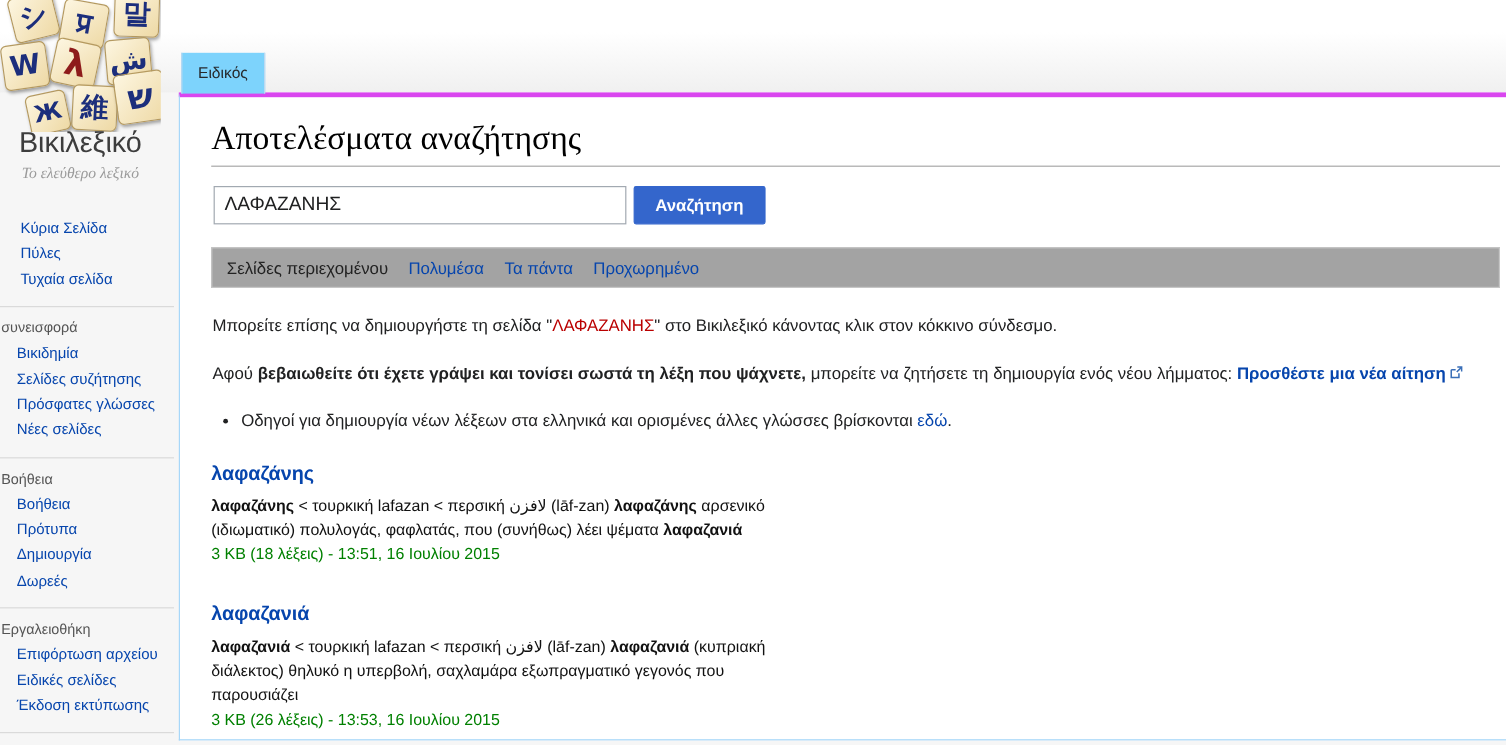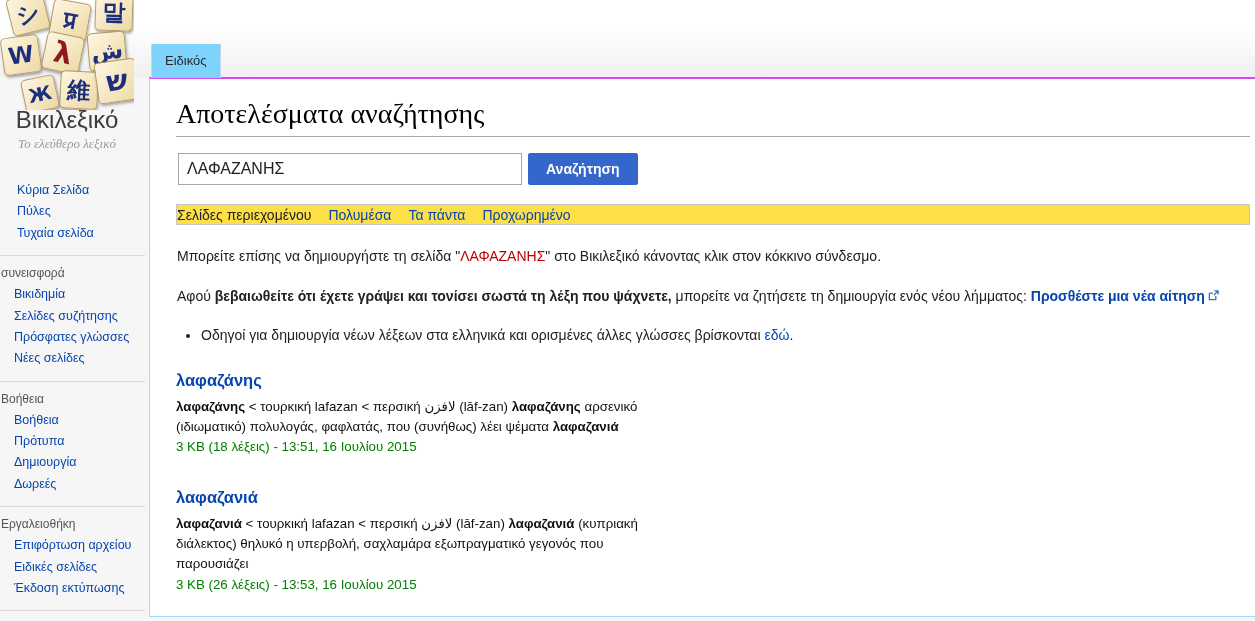--- a/index.html
+++ b/index.html
@@ -50,21 +50,21 @@
   
   .ns-tab {
     position:absolute; left:151px; top:44px; height:34px; padding:0 13px;
     background:#7dd3fc; border-left:1px solid #bcd9f1; border-right:1px solid #bcd9f1;
     font-size:13px; color:#26292c; line-height:33px; z-index:3; cursor:pointer;
   }
 
   
   .content {
     position:absolute; left:149px; top:77px; width:1106px; height:540px;
-    background:#ffffff; border-left:1px solid #a7d7f9; border-top:2px solid #d946ef;
+    background:#ffffff; border-left:1px solid #a7d7f9; border-top:4px solid #d946ef;
     border-bottom:1px solid #a7d7f9; z-index:2;
   }
   .inner { padding:19px 5px 0 26px; }
 
   h1.page-title {
     margin:0; font-family:"Liberation Serif", serif; font-weight:normal;
     font-size:28px; color:#000; padding-bottom:6px; border-bottom:1px solid #a9a9a9;
   }
 
   .search-row { margin:16px 0 0 2px; display:flex; align-items:center; }
@@ -72,22 +72,22 @@
     width:344px; height:32px; border:1px solid #a2a9b1; padding:0 8px;
     font-size:16px; font-family:"Liberation Sans", sans-serif; color:#202122; background:#fff;
   }
   .search-btn {
     margin-left:6px; height:32px; padding:0 17px; background:#3466cc; color:#fff;
     border:1px solid #3466cc; border-radius:2px; font-size:14px; font-weight:bold;
     font-family:"Liberation Sans", sans-serif; cursor:pointer;
   }
 
   .profile-bar {
-    margin:19px 0 0 0; height:21px; background:#fde047; border:1px solid #c6c6c6;
-    display:flex; align-items:center; padding:0 0; font-size:14px;
+    margin:19px 0 0 0; height:34px; background:#a3a3a3; border:1px solid #c6c6c6;
+    display:flex; align-items:center; padding:0 12px; font-size:14px;
   }
   .profile-bar .ptab { margin-right:17px; cursor:pointer; }
   .profile-bar .ptab.active { color:#222; }
   .profile-bar .ptab.plink { color:#0645ad; }
 
   .para { font-size:14px; line-height:1.3; margin:22px 0 0 1px; }
   .para b { color:#202122; }
   a.body-link { color:#0645ad; font-weight:bold; text-decoration:none; cursor:pointer; }
   a.red-link { color:#ba0000; text-decoration:none; cursor:pointer; }
   a.plain-link { color:#0645ad; text-decoration:none; cursor:pointer; }

